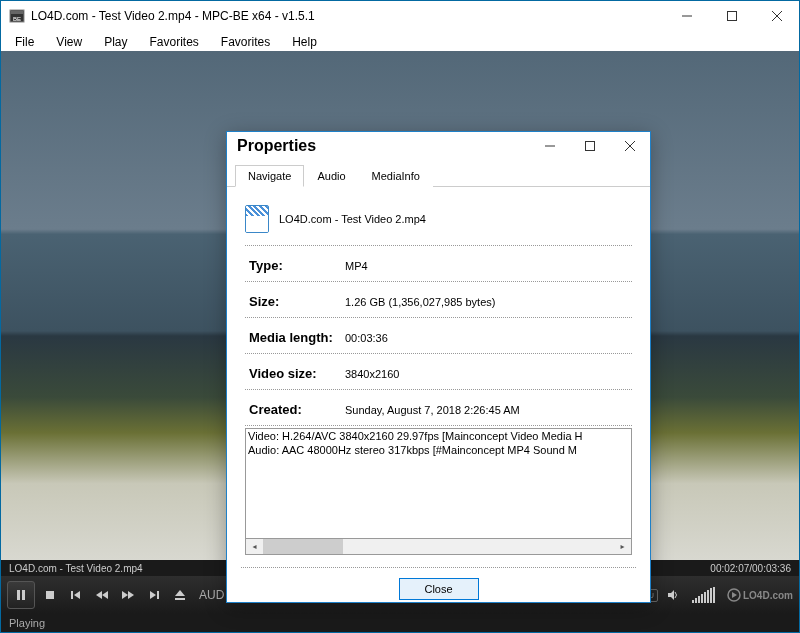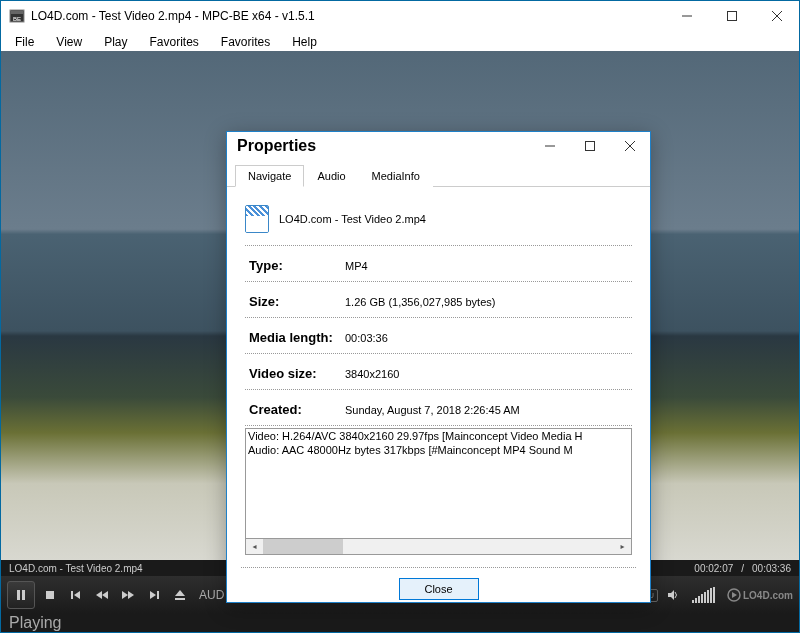--- a/index.html
+++ b/index.html
@@ -14,34 +14,34 @@
 .win-btn { width: 45px; height: 30px; display: flex; align-items: center; justify-content: center; background: transparent; border: none; font-size: 12px; color: #333; }
 .win-btn svg { width: 10px; height: 10px; }
 
 .menubar { height: 20px; background: #fff; display: flex; align-items: flex-end; padding: 0 6px; gap: 6px; }
 .menu-item { padding: 2px 8px; font-size: 12px; color: #000; }
 
 .video-area { flex: 1; background: linear-gradient(to bottom, #536878 0%, #6b7d8c 35%, #4a6272 36%, #3d5260 55%, #2a3842 56%, #3a4a3a 68%, #6a7035 75%, #c8c8b8 85%, #d8d8d0 100%); position: relative; }
 
 .status-strip { height: 16px; background: #1a1a1a; color: #ccc; display: flex; align-items: center; padding: 0 8px; font-size: 10px; }
 .status-strip .left { flex: 1; }
-.status-strip .right { display: flex; gap: 8px; }
+.status-strip .right { display: flex; gap: 0; }
 
 .player-bar { height: 38px; background: linear-gradient(to bottom, #2e2e2e, #1a1a1a); display: flex; align-items: center; padding: 0 6px; gap: 4px; }
 .p-btn { width: 28px; height: 28px; background: linear-gradient(to bottom, #3a3a3a, #222); border: 1px solid #555; border-radius: 3px; display: flex; align-items: center; justify-content: center; color: #ccc; }
 .p-btn.small { width: 22px; height: 22px; border: none; background: transparent; }
 .p-btn svg { width: 12px; height: 12px; fill: #ccc; }
 .p-label { color: #aaa; font-size: 12px; padding: 0 4px; }
 .player-spacer { flex: 1; }
 .gpu-badge { border: 1px solid #666; color: #888; font-size: 8px; padding: 1px 3px; border-radius: 2px; }
 .volume-bars { display: flex; gap: 1px; align-items: flex-end; height: 16px; margin-left: 4px; }
 .volume-bars span { width: 2px; background: #ccc; }
 .lo4d-logo { color: #888; font-size: 10px; font-weight: bold; margin-left: 8px; display: flex; align-items: center; gap: 2px; }
 
-.footer-status { height: 18px; background: #1a1a1a; color: #aaa; font-size: 16px; display: flex; align-items: center; padding: 0 8px; }
+.footer-status { height: 18px; background: #1a1a1a; color: #aaa; font-size: 11px; display: flex; align-items: center; padding: 0 8px; }
 
 
 .dialog { position: absolute; left: 225px; top: 80px; width: 425px; height: 472px; background: #fff; border: 1px solid #1e80c8; box-shadow: 0 4px 20px rgba(0,0,0,0.3); display: flex; flex-direction: column; }
 .dlg-titlebar { height: 30px; display: flex; align-items: center; padding: 0 0 0 10px; background: #fff; }
 .dlg-title { flex: 1; font-size: 16px; font-weight: bold; }
 .dlg-controls { display: flex; }
 .dlg-btn { width: 40px; height: 28px; display: flex; align-items: center; justify-content: center; background: transparent; border: none; }
 .dlg-btn svg { width: 10px; height: 10px; }
 
 .tabs { display: flex; padding: 4px 8px 0 8px; border-bottom: 1px solid #ccc; }
@@ -188,21 +188,21 @@
           <div class="prop-row">
             <div class="prop-label">Created:</div>
             <div class="prop-value">Sunday, August 7, 2018 2:26:45 AM</div>
           </div>
         </div>
         <hr class="divider">
 
         <div class="codec-box">
           <div class="codec-lines">
             <div class="codec-line">Video: H.264/AVC 3840x2160 29.97fps [Mainconcept Video Media H</div>
-            <div class="codec-line">Audio: AAC 48000Hz bytes 317kbps [#Mainconcept MP4 Sound M</div>
+            <div class="codec-line">Audio: AAC 48000Hz stereo 317kbps [#Mainconcept MP4 Sound M</div>
           </div>
         </div>
         <div class="hscroll">
           <div class="arrow left">◂</div>
           <div class="thumb"></div>
           <div class="arrow right">▸</div>
         </div>
       </div>
 
       <hr style="border:none;border-top:1px dotted #999;margin:0 14px;">

